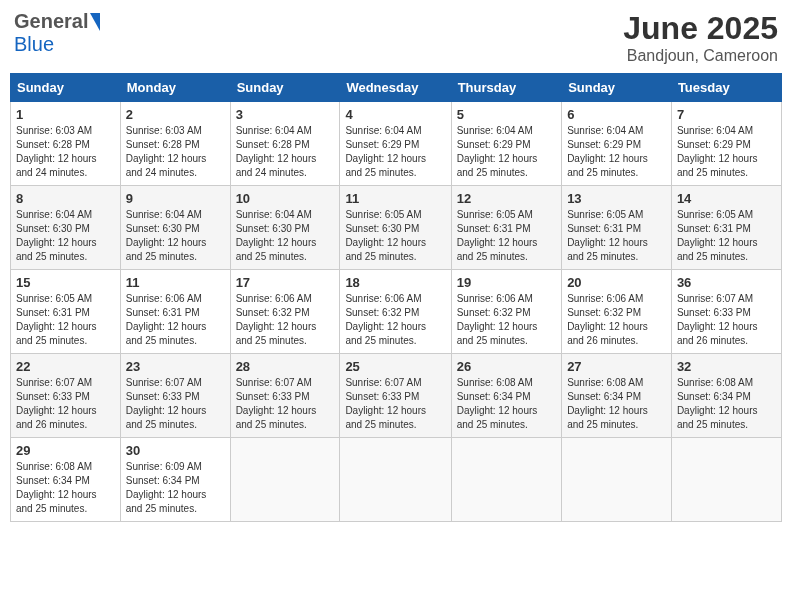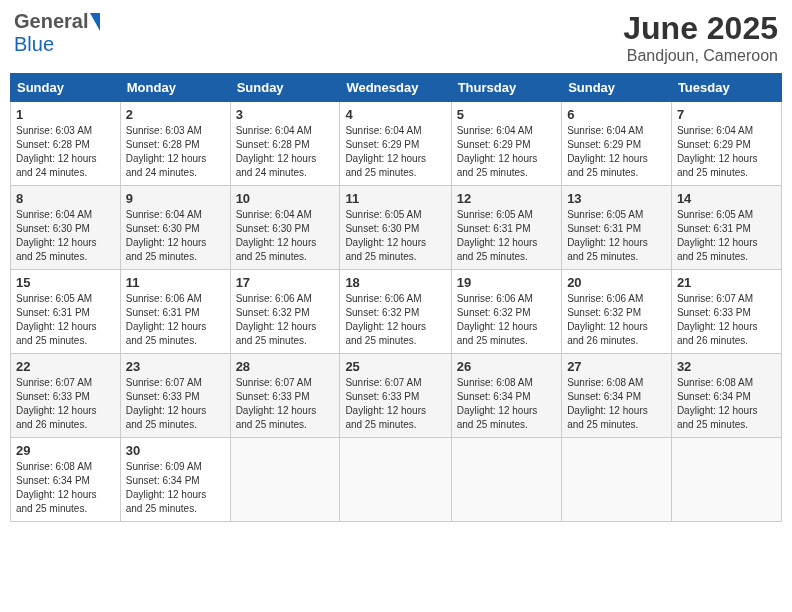--- a/index.html
+++ b/index.html
@@ -209,21 +209,21 @@
         </td>
         <td>
           <span class="day-number">19</span>
           <div class="day-info">Sunrise: 6:06 AM<br>Sunset: 6:32 PM<br>Daylight: 12 hours<br>and 25 minutes.</div>
         </td>
         <td>
           <span class="day-number">20</span>
           <div class="day-info">Sunrise: 6:06 AM<br>Sunset: 6:32 PM<br>Daylight: 12 hours<br>and 26 minutes.</div>
         </td>
         <td>
-          <span class="day-number">21</span>
+          <span class="day-number">36</span>
           <div class="day-info">Sunrise: 6:07 AM<br>Sunset: 6:33 PM<br>Daylight: 12 hours<br>and 26 minutes.</div>
         </td>
       </tr>
       <tr>
         <td>
           <span class="day-number">22</span>
           <div class="day-info">Sunrise: 6:07 AM<br>Sunset: 6:33 PM<br>Daylight: 12 hours<br>and 26 minutes.</div>
         </td>
         <td>
           <span class="day-number">23</span>

